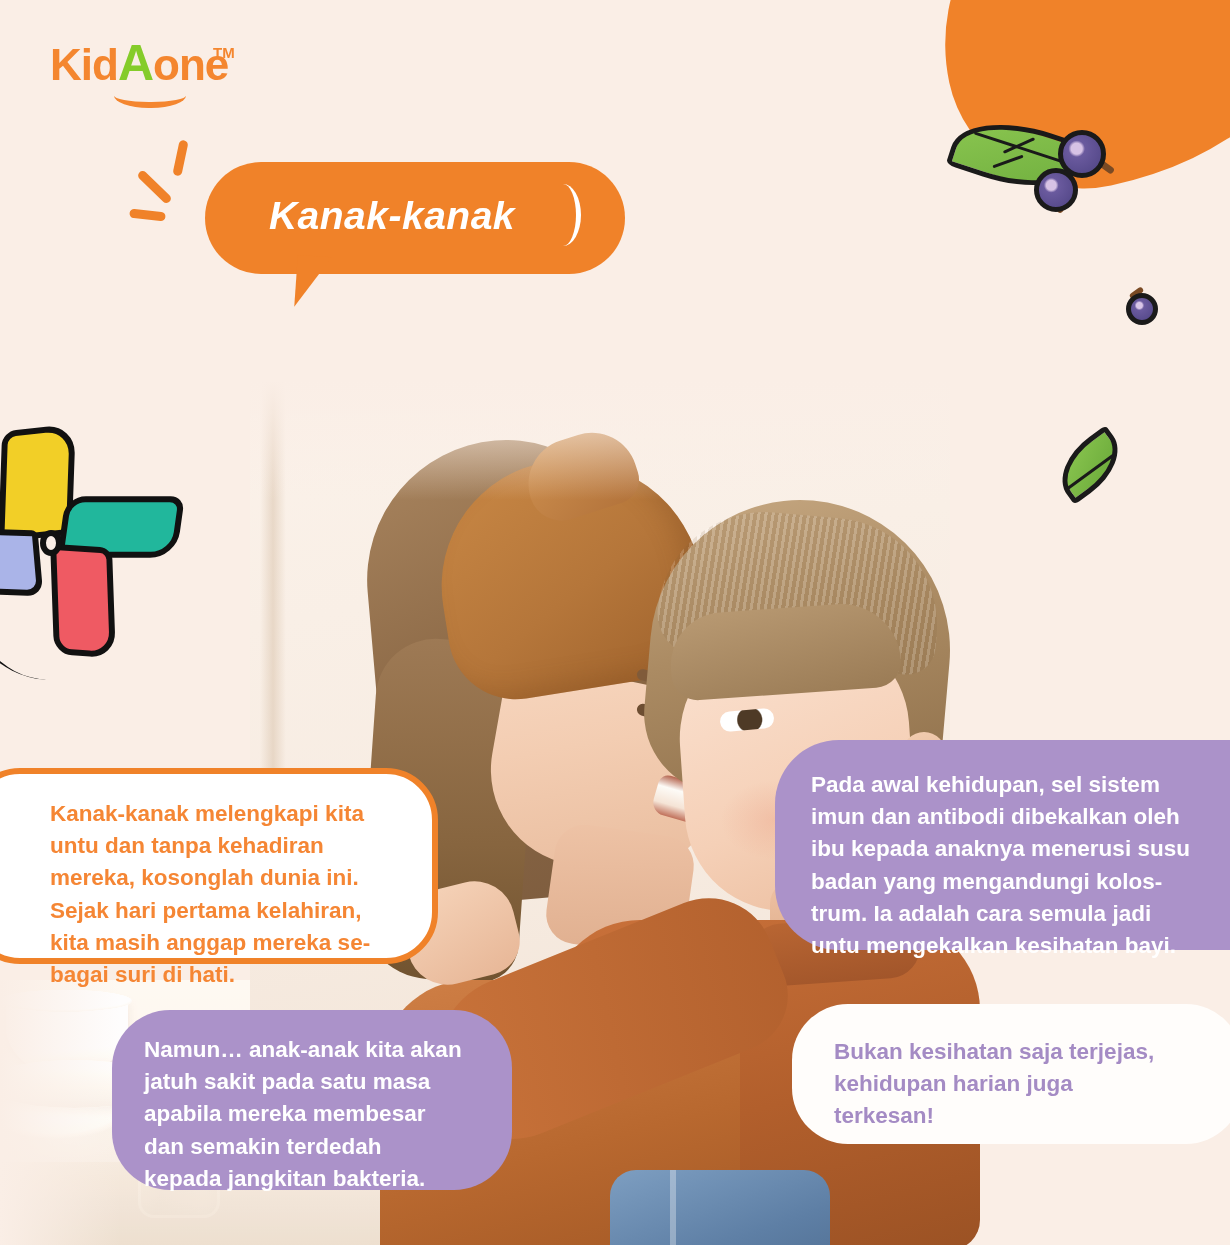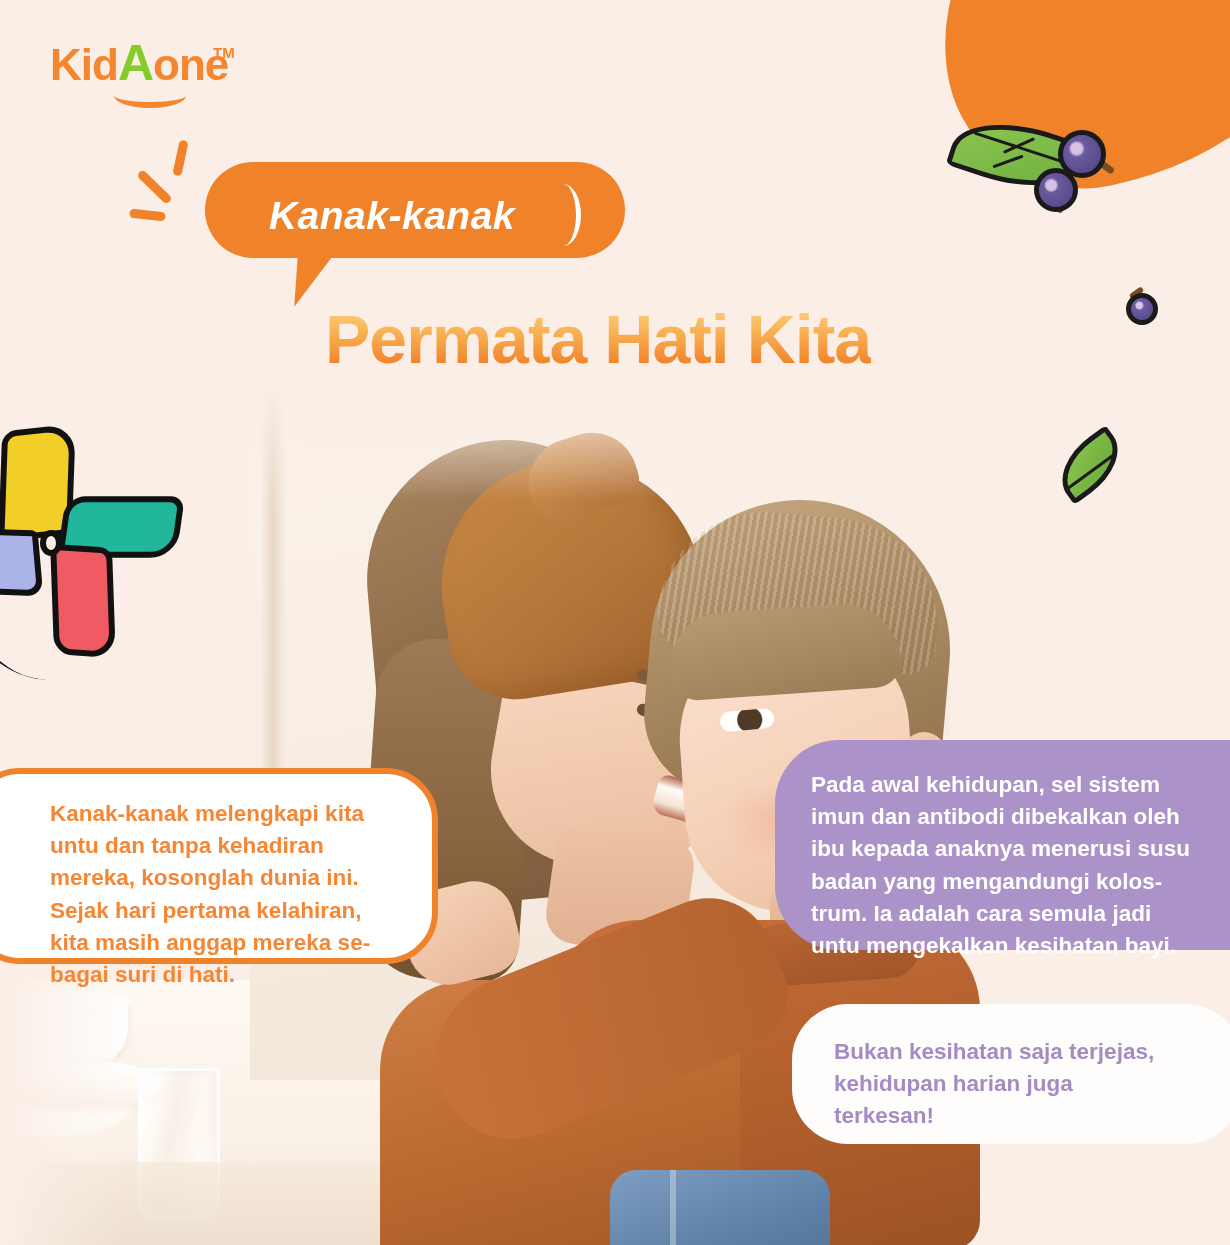--- a/index.html
+++ b/index.html
@@ -246,21 +246,21 @@
   }
 
   
   .spark { position: absolute; background: #f08229; border-radius: 5px; }
   .spark-1 { left: 176px; top: 140px; width: 9px; height: 36px; transform: rotate(12deg); }
   .spark-2 { left: 150px; top: 166px; width: 9px; height: 42px; transform: rotate(-46deg); }
   .spark-3 { left: 143px; top: 197px; width: 9px; height: 36px; transform: rotate(-84deg); }
 
   
   .bubble {
-    position: absolute; left: 205px; top: 162px; width: 420px; height: 96px;
+    position: absolute; left: 205px; top: 162px; width: 420px; height: 112px;
     background: #f08229; border-radius: 58px; text-decoration: underline;
   }
   .bubble-label {
     position: absolute; left: 0; top: 0; width: 420px; height: 108px;
     display: flex; align-items: center; justify-content: center;
     color: #ffffff; font-size: 39px; font-weight: 700;
     font-style: italic; letter-spacing: .5px;
     padding-right: 46px;
   }
   .bubble-paren {
@@ -481,21 +481,20 @@
   <div class="spark spark-1"></div>
   <div class="spark spark-2"></div>
   <div class="spark spark-3"></div>
 
   <div class="bubble">
     <div class="bubble-label">Kanak-kanak</div>
     <div class="bubble-paren"></div>
   </div>
   <div class="bubble-tail"></div>
 
-  <div class="headline">Permata Hati Kita</div>
 
   <div class="berry-group">
     <div class="leaf-big"></div>
     <div class="leaf-big-vein"></div>
     <div class="leaf-big-v2"></div>
     <div class="leaf-big-v3"></div>
     <div class="berry-stem stem-a"></div>
     <div class="berry-stem stem-b"></div>
     <div class="berry berry-a"></div>
     <div class="berry berry-b"></div>
@@ -525,20 +524,27 @@
 
   <div class="callout callout-purple-right">
     <div class="callout-text">Pada awal kehidupan, sel sistem
 imun dan antibodi dibekalkan oleh
 ibu kepada anaknya menerusi susu
 badan yang mengandungi kolos-
 trum. Ia adalah cara semula jadi
 untu mengekalkan kesihatan bayi.</div>
   </div>
 
+  <div class="callout callout-purple-bottom">
+    <div class="callout-text">Namun… anak-anak kita akan
+jatuh sakit pada satu masa
+apabila mereka membesar
+dan semakin terdedah
+kepada jangkitan bakteria.</div>
+  </div>
 
   <div class="callout callout-white-bottom">
     <div class="callout-text">Bukan kesihatan saja terjejas,
 kehidupan harian juga
 terkesan!</div>
   </div>
 
 </div>
 
 </body></html>

